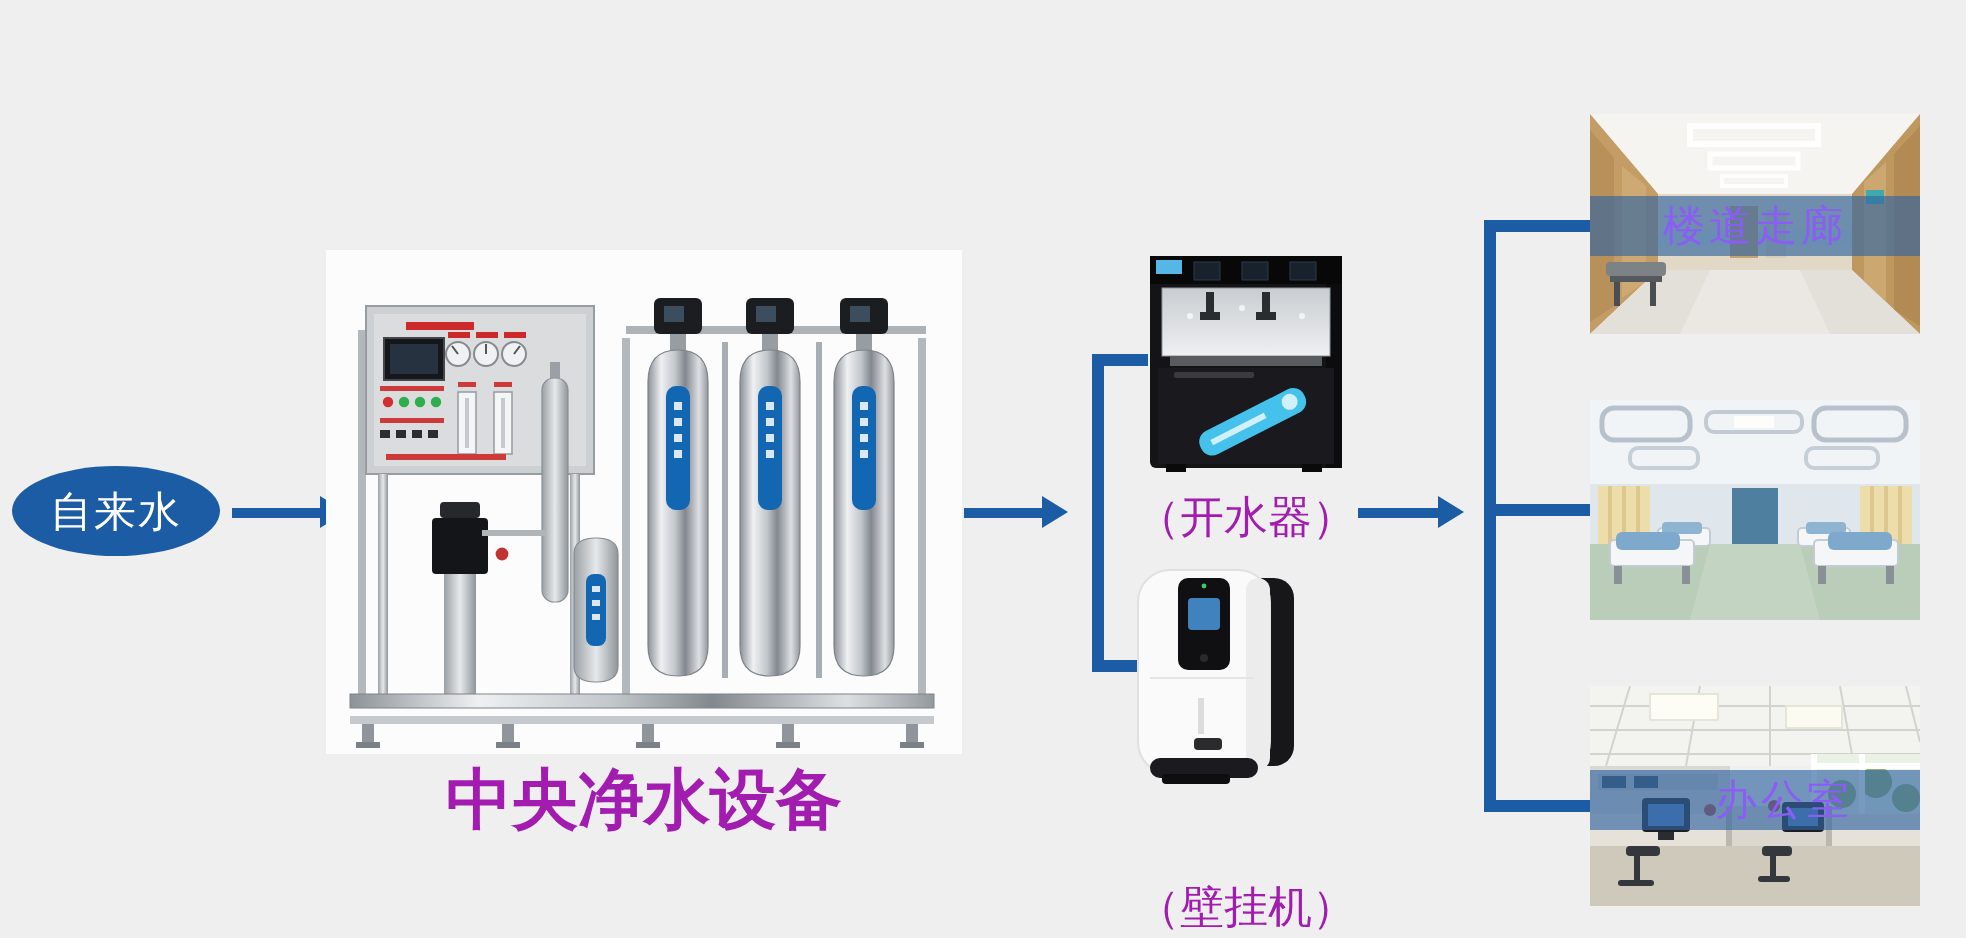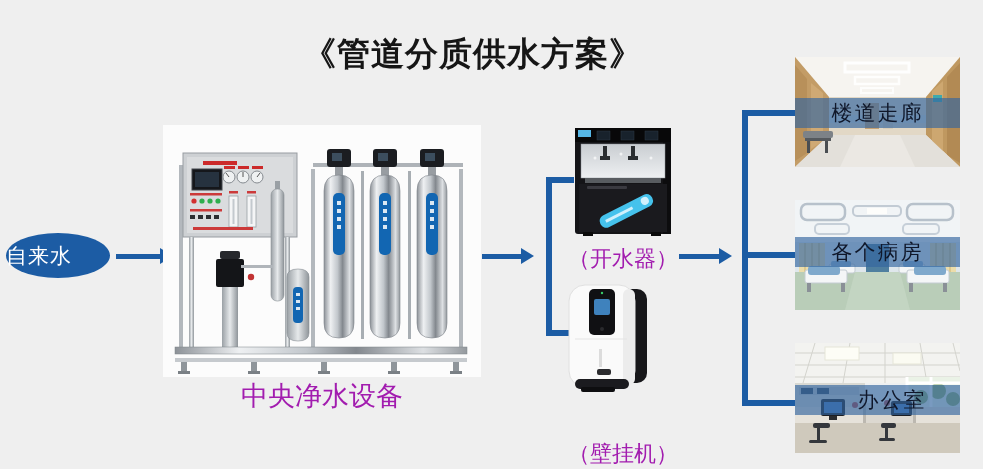--- a/index.html
+++ b/index.html
@@ -14,47 +14,46 @@
     position:relative;width:983px;height:469px;background:var(--bg);
     overflow:hidden;
   }
   .title{
     position:absolute;top:32px;left:0;width:946px;text-align:center;
     font-size:33px;font-weight:700;color:var(--ink);letter-spacing:1px;
   }
   .ellipse{
     position:absolute;left:6px;top:233px;width:104px;height:45px;
     background:var(--accent);border-radius:50%;
-    display:flex;align-items:center;
+    display:flex;align-items:center;justify-content:center;
     color:#ffffff;font-size:21px;letter-spacing:1px;
   }
   .arrow{position:absolute;height:16px;display:flex;align-items:center;}
   .arrow .arrow-line{flex:1;height:5px;background:var(--accent);}
   .arrow .arrow-tip{width:0;height:0;border-left:13px solid var(--accent);
     border-top:8px solid transparent;border-bottom:8px solid transparent;}
   .line{position:absolute;background:var(--accent);}
   .photo-card{position:absolute;background:#fcfcfc;}
   .caption{position:absolute;text-align:center;color:#a21caf;}
-  .caption.big{font-size:27px;font-weight:400;}
+  .caption.big{font-size:33px;font-weight:700;}
   .caption.small{font-size:22px;font-weight:400;}
   .dest-photo{position:absolute;left:795px;width:165px;height:110px;overflow:hidden;}
   .dest-photo svg{display:block;}
   .photo-band{
     position:absolute;left:0;right:0;height:30px;background:var(--band);
     display:flex;align-items:center;justify-content:center;
-    color:#0f172a;font-size:21px;letter-spacing:2px;
+    color:#8b5cf6;font-size:21px;letter-spacing:2px;
   }
   svg{display:block;}
 </style>
 </head>
 <body>
 
 <div class="stage">
 
-  <div class="title">《管道分质供水方案》</div>
 
   <div class="ellipse">
     <span>自来水</span>
   </div>
 
   <div class="arrow" style="left:116px;top:248px;width:57px;">
     <div class="arrow-line"></div>
     <div class="arrow-tip"></div>
   </div>
 
@@ -330,23 +329,20 @@
       <rect x="13" y="66" width="32" height="9" rx="3" fill="#7fa9cc"></rect>
       <rect x="12" y="83" width="4" height="9" fill="#8a9097"></rect>
       <rect x="46" y="83" width="4" height="9" fill="#8a9097"></rect>
       <rect x="104" y="64" width="26" height="9" rx="2" fill="#f4f6f7" stroke="#c4ccd2"></rect>
       <rect x="108" y="61" width="20" height="6" rx="2" fill="#8fb4d2"></rect>
       <rect x="112" y="70" width="42" height="13" rx="2" fill="#f4f6f7" stroke="#c4ccd2"></rect>
       <rect x="119" y="66" width="32" height="9" rx="3" fill="#7fa9cc"></rect>
       <rect x="114" y="83" width="4" height="9" fill="#8a9097"></rect>
       <rect x="148" y="83" width="4" height="9" fill="#8a9097"></rect>
     </svg>
-    <div class="photo-band" style="top:37px;">
-      <span>各个病房</span>
-    </div>
   </div>
 
   <div class="dest-photo" style="top:343px;">
     <svg viewBox="0 0 165 110" width="165" height="110">
       <rect width="165" height="110" fill="#eef0f1"></rect>
       <rect width="165" height="40" fill="#f3f3f0"></rect>
       <g stroke="#d3d3cd" stroke-width="1">
         <line x1="0" y1="10" x2="165" y2="10"></line>
           <line x1="0" y1="22" x2="165" y2="22"></line>
           <line x1="0" y1="34" x2="165" y2="34"></line>

